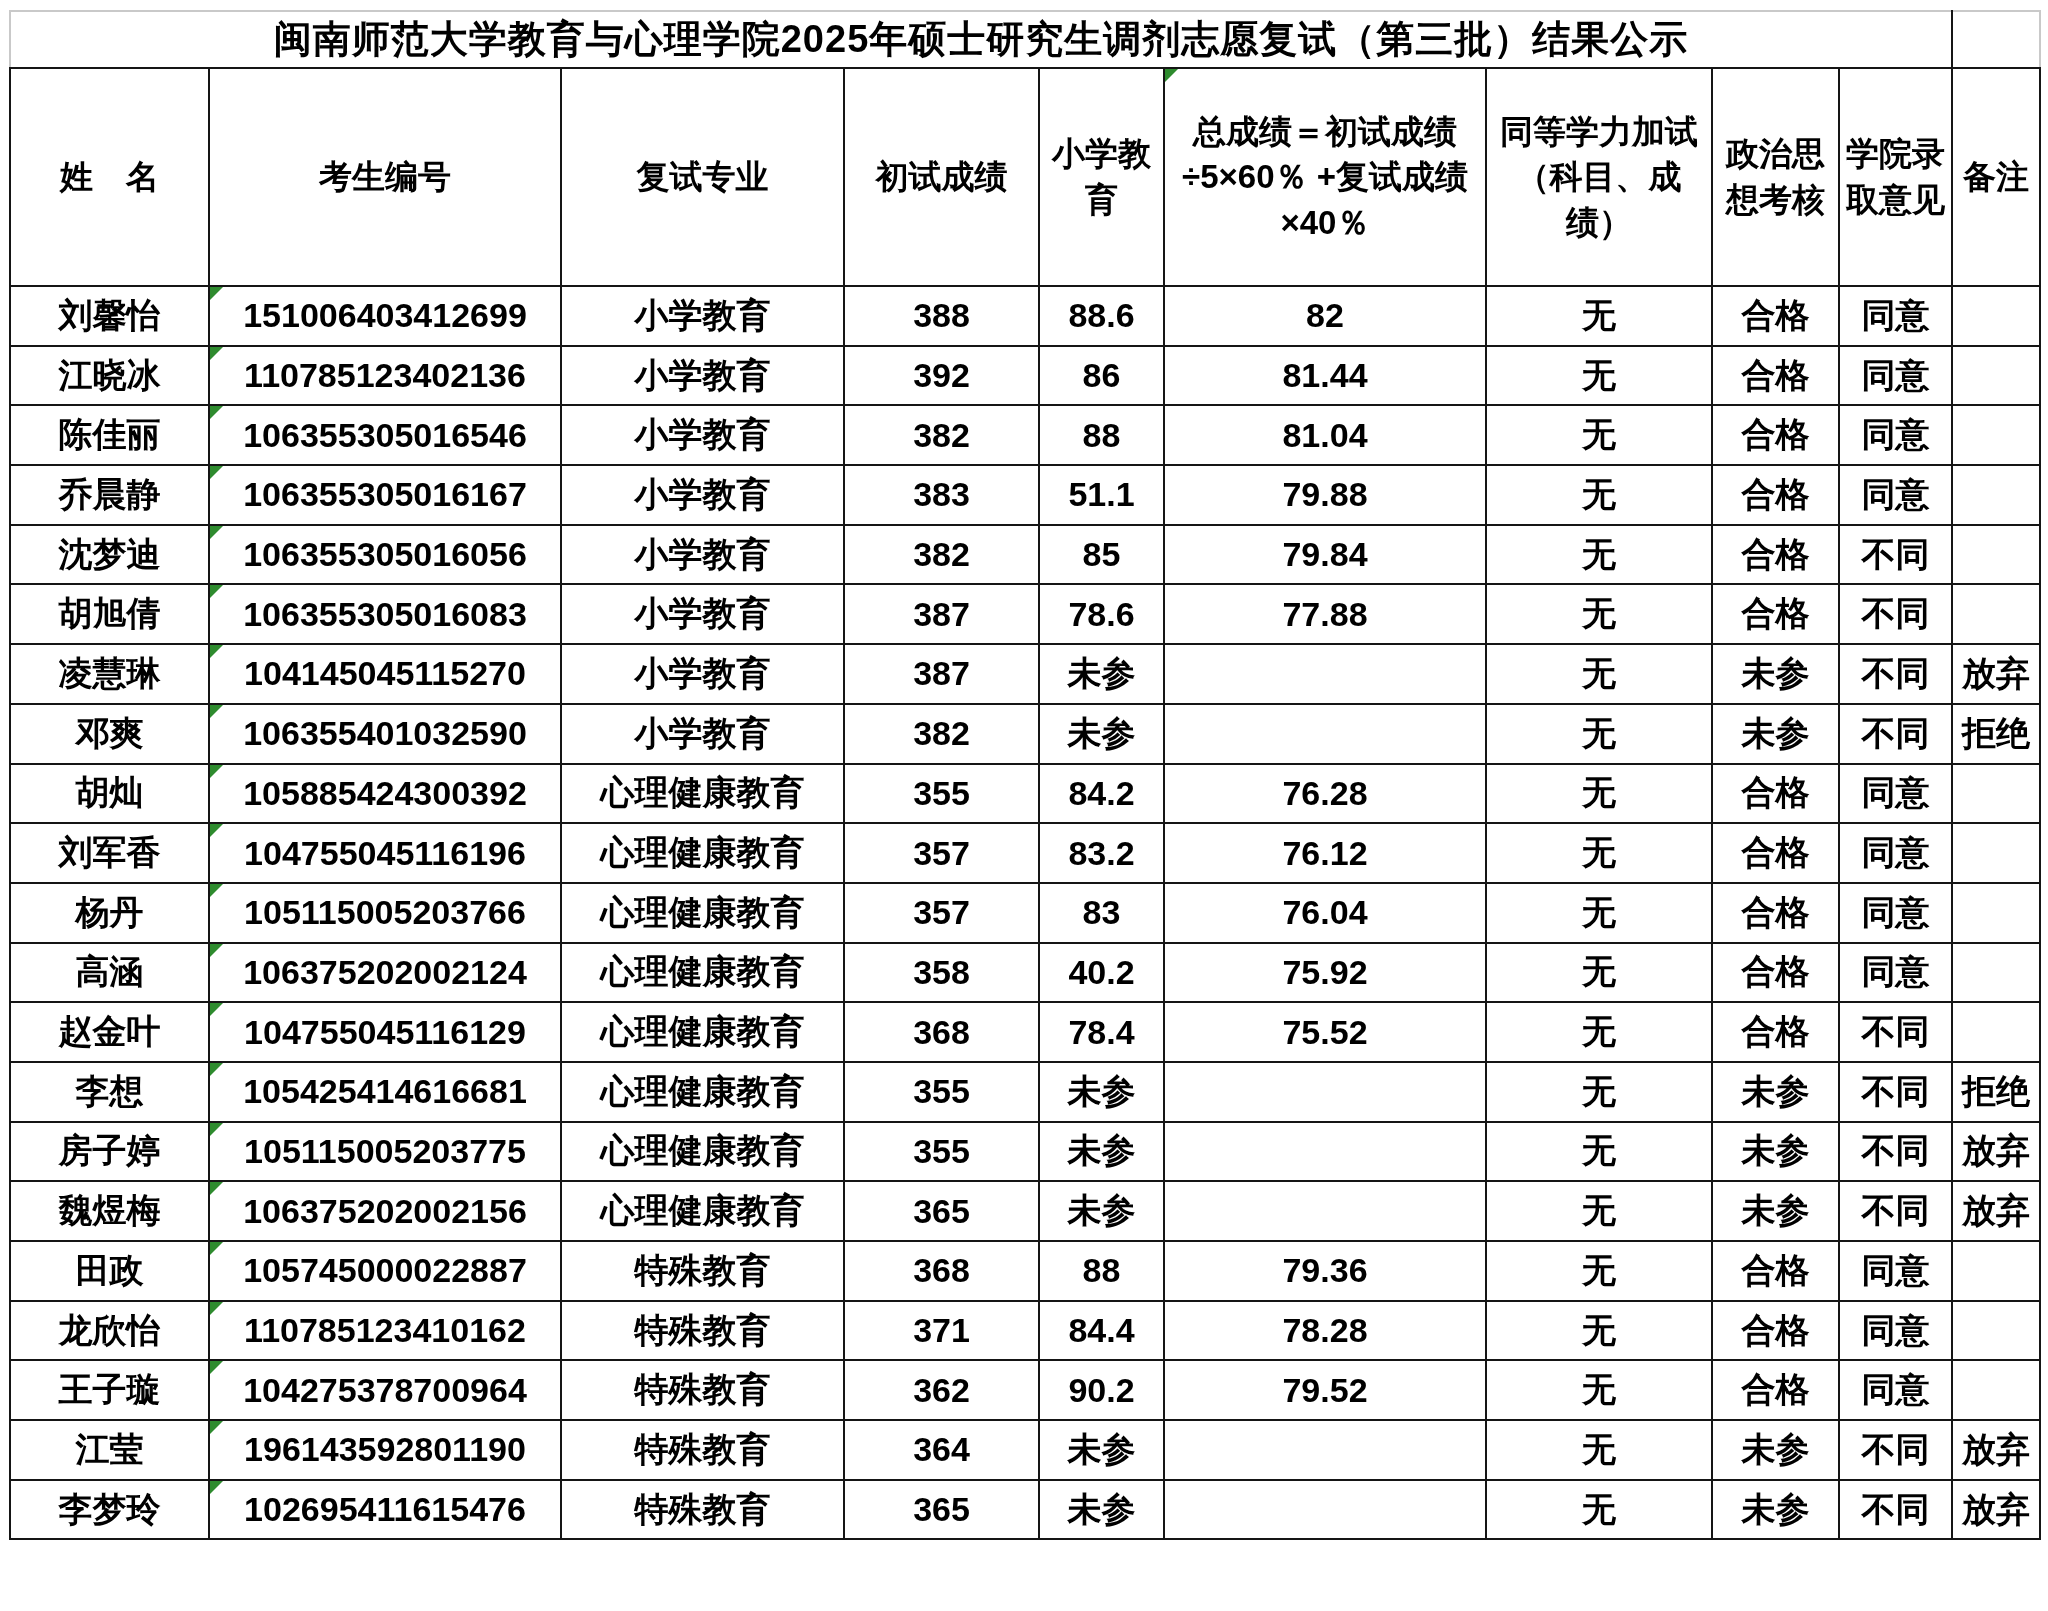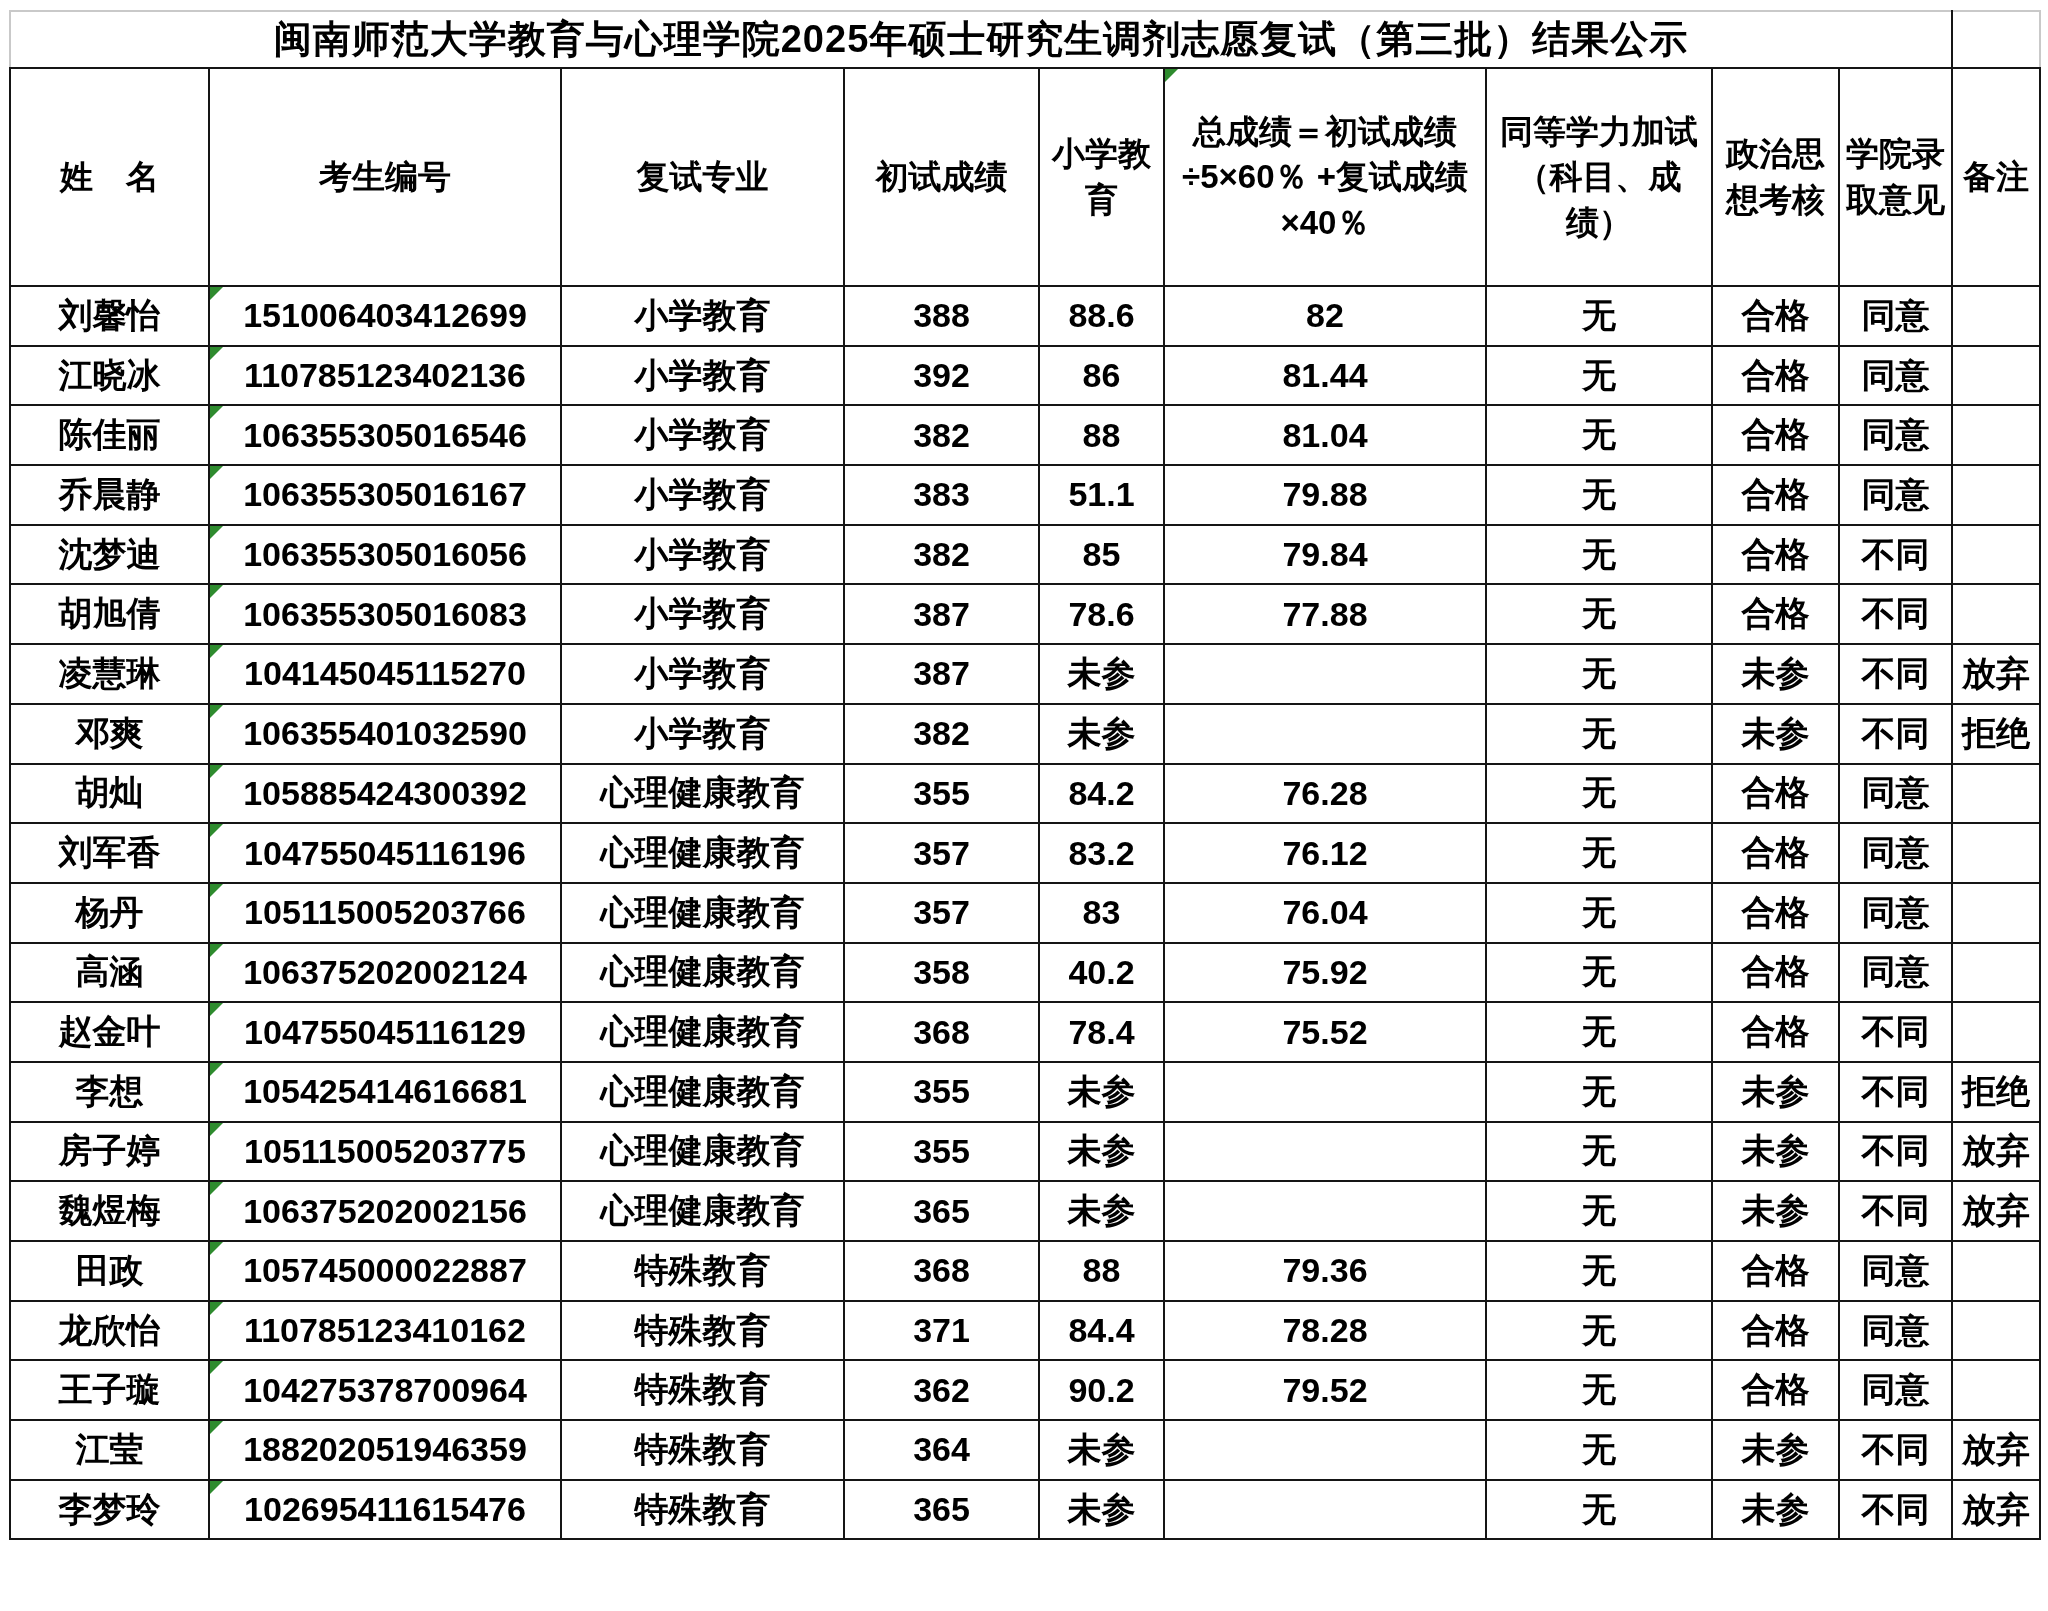--- a/index.html
+++ b/index.html
@@ -313,21 +313,21 @@
           <td>362</td>
           <td>90.2</td>
           <td>79.52</td>
           <td>无</td>
           <td>合格</td>
           <td>同意</td>
           <td></td>
         </tr>
         <tr>
           <td>江莹</td>
-          <td class="tri">188202051946359</td>
+          <td class="tri">196143592801190</td>
           <td>特殊教育</td>
           <td>364</td>
           <td>未参</td>
           <td></td>
           <td>无</td>
           <td>未参</td>
           <td>不同</td>
           <td>放弃</td>
         </tr>
         <tr>

